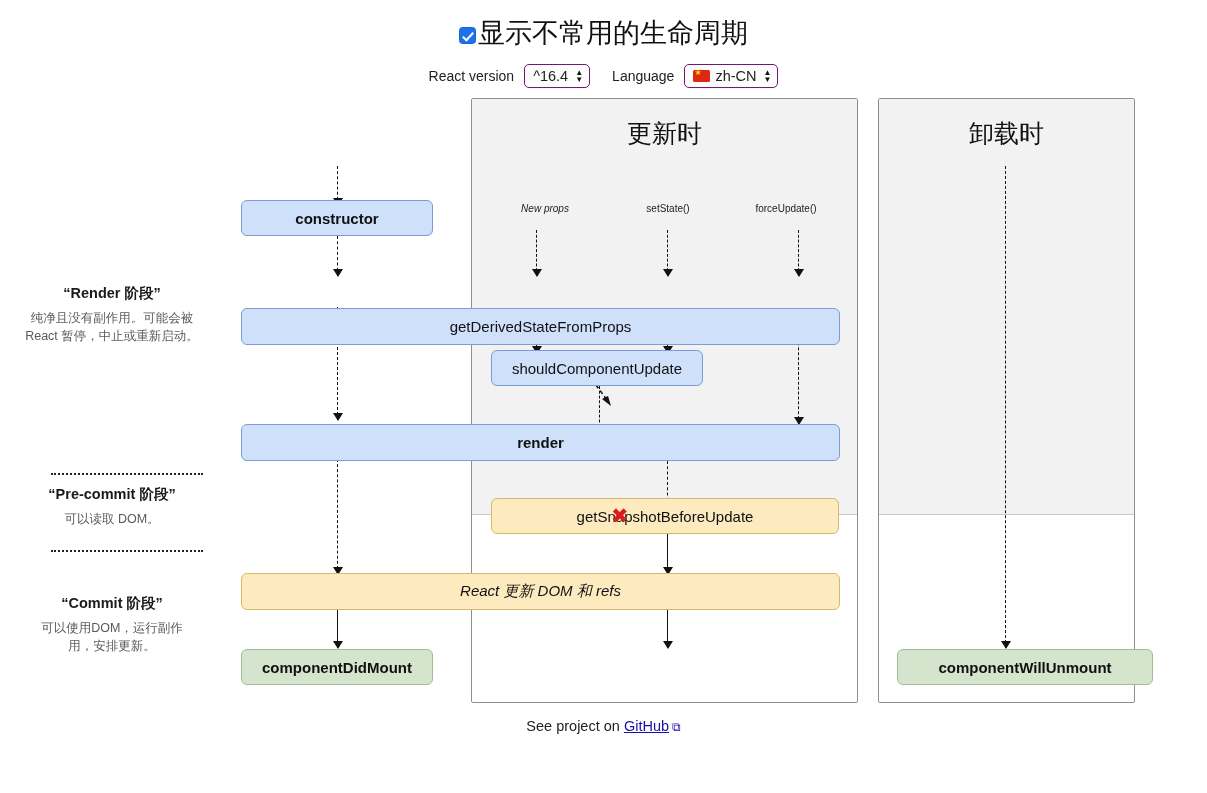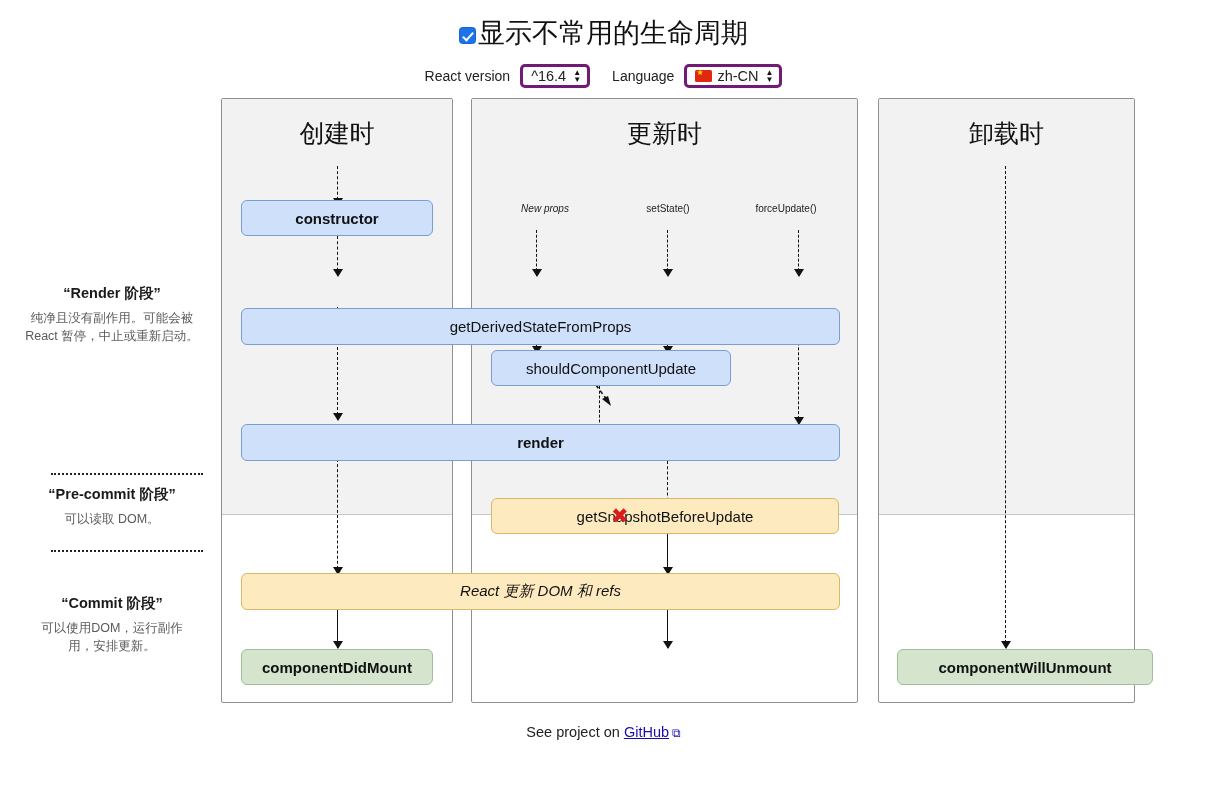--- a/index.html
+++ b/index.html
@@ -30,21 +30,21 @@
     border-width: 0 2px 2px 0; transform: rotate(42deg);
   }
   #controls-row {
     margin-top: 14px; display: flex; align-items: center;
     justify-content: center; gap: 10px;
     font-size: 14.5px; color: #222;
   }
   .ctrl-label { font-size: 14px; }
   .select-box {
     display: inline-flex; align-items: center; gap: 5px;
-    border: 3px solid #701a75; border-radius: 5px;
+    border: 1px solid #701a75; border-radius: 5px;
     background: #fdfdfd; padding: 2px 6px 3px 8px;
     font-size: 14.5px; cursor: pointer; height: 24px;
     box-shadow: 0 1px 0 rgba(0,0,0,.03);
   }
   .spinner { display: inline-flex; flex-direction: column; line-height: 0; margin-left: 2px; }
   .spinner i { font-style: normal; font-size: 8px; line-height: 7px; color: #111; }
   .flag {
     width: 17px; height: 12px; border-radius: 1.5px; background: #de2910;
     display: inline-block; position: relative; flex: 0 0 auto;
   }
@@ -110,21 +110,21 @@
   }
 
   .xmark {
     position: absolute; color: #d81d1d; font-size: 21px; font-weight: bold;
     line-height: 21px; z-index: 6; font-family: "DejaVu Sans", sans-serif;
   }
 
   
   #footer {
     width: 1207px; text-align: center; font-size: 14.5px;
-    color: #222; margin-top: 6px;
+    color: #222; margin-top: 0;
   }
   #footer a { color: #1a0dab; text-decoration: underline; }
   .ext-icon { font-size: 12px; color: #1a0dab; margin-left: 3px; }
 </style>
 </head>
 <body>
 
 <div id="header">
 
   <div id="title-row">
@@ -168,24 +168,20 @@
     <div class="phase-title">“Pre-commit 阶段”</div>
     <div class="phase-desc">可以读取 DOM。</div>
   </div>
   <div class="dot-rule" style="top:452px;"></div>
 
   <div class="phase-label" style="top:496px;">
     <div class="phase-title">“Commit 阶段”</div>
     <div class="phase-desc" style="width:150px;margin:6px auto 0;">可以使用DOM，运行副作用，安排更新。</div>
   </div>
 
-  <div class="column" style="left:221px; width:232px; height:605px;">
-    <div class="grayzone" style="height:416px;"></div>
-    <div class="col-head">创建时</div>
-  </div>
 
   <div class="column" style="left:471px; width:387px; height:605px;">
     <div class="grayzone" style="height:416px;"></div>
     <div class="col-head">更新时</div>
   </div>
 
   <div class="column" style="left:878px; width:257px; height:605px;">
     <div class="grayzone" style="height:416px;"></div>
     <div class="col-head">卸载时</div>
   </div>
@@ -238,21 +234,21 @@
 
   <div class="arrow" style="left:536px; top:215px; height:40px;">
     <span class="line"></span>
       <span class="head"></span>
   </div>
   <div class="arrow" style="left:667px; top:215px; height:40px;">
     <span class="line"></span>
       <span class="head"></span>
   </div>
 
-  <div class="node blue" style="left:491px; top:252px; width:240px; height:36px;">shouldComponentUpdate</div>
+  <div class="node blue" style="left:491px; top:252px; width:212px; height:36px;">shouldComponentUpdate</div>
 
   <div class="arrow" style="left:599px; top:288px; height:46px;">
     <span class="line"></span>
       <span class="head"></span>
   </div>
   <svg class="arrow" style="left:593px; top:286px; width:30px; height:26px;" viewBox="0 0 30 26">
     <line x1="3" y1="1" x2="14" y2="16" stroke="#111" stroke-width="1.6" stroke-dasharray="4 3"></line>
     <polygon points="18,22 9,15 15,12" fill="#111"></polygon>
   </svg>
   <div class="xmark" style="left:611px; top:408px;">✖</div>

